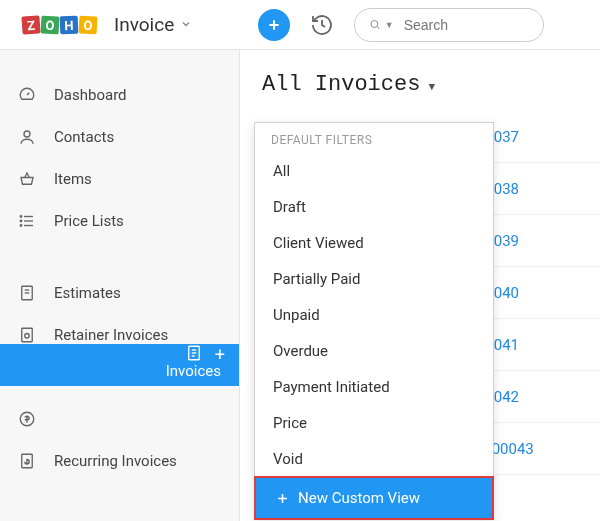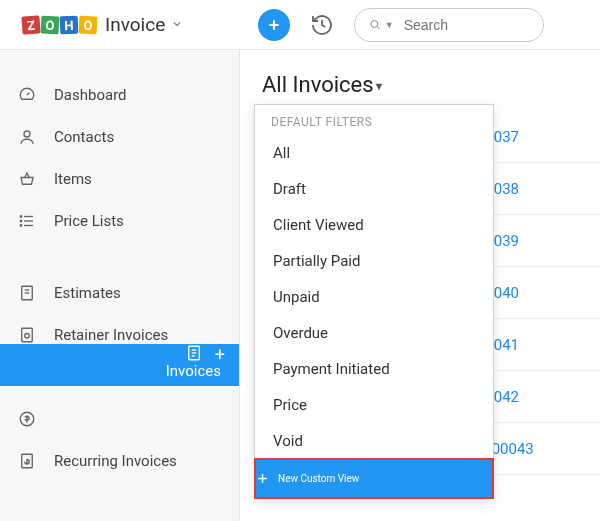--- a/index.html
+++ b/index.html
@@ -27,21 +27,21 @@
   .logo { display: flex; align-items: center; gap: 1px; }
   .logo-letter {
     width: 18px; height: 18px;
     display: flex; align-items: center; justify-content: center;
     color: #fff; font-weight: bold; font-size: 13px;
     border-radius: 2px;
     transform: rotate(-4deg);
   }
   .lz { background: #d23d3d; } .lo1 { background: #3aa757; transform: rotate(3deg);}
   .lh { background: #2673c9; transform: rotate(-2deg);} .lo2 { background: #f4b400; transform: rotate(3deg);}
-  .app-name { font-size: 19px; color: #333; margin-left: 8px; font-weight: 400;}
+  .app-name { font-size: 19px; color: #333; margin-left: 17px; font-weight: 400;}
   .app-chevron { margin-left: 6px; color: #888; }
   .topbar-right {
     flex: 1; display: flex; align-items: center; gap: 20px; padding-left: 18px;
   }
   .plus-btn {
     width: 32px; height: 32px; border-radius: 50%; background: #2196f3;
     display: flex; align-items: center; justify-content: center; color: #fff;
   }
   .history-btn { color: #666; display:flex; align-items:center; justify-content:center;}
   .search-box {
@@ -68,55 +68,55 @@
   .side-item.active { background: #2196f3; color: #fff; flex-direction: column; }
   .side-item.active .icon { color: #fff; }
   .side-item .plus-right {
     position: absolute; right: 14px; color: #fff; font-size: 18px;
   }
   .side-gap { height: 30px; }
   .main {
     flex: 1; position: relative; padding: 22px 0 0 22px;
   }
   .page-title {
-    font-size: 22px; color: #222; display: flex; align-items: center; 
+    font-size: 22px; color: #222; display: flex; align-items: center; gap: 8px; font-family: Liberation Mono, monospace;
   }
   .title-caret { font-size: 11px; color: #555; margin-top:4px;}
   .rows {
     margin-top: 14px;
   }
   .row {
     display: flex; align-items: center; height: 52px;
     border-bottom: 1px solid #eee;
     padding-left: 4px;
   }
   .row input[type=checkbox]{
     width: 15px; height: 15px; margin-right: 14px; border:1px solid #bbb; border-radius:3px;
   }
   .row-date { width: 160px; color: #333; font-size: 15px;}
   .row-inv { color: #1e88e5; font-size: 15px;}
   .dropdown {
     position: absolute;
-    top: 54px; left: 14px;
+    top: 72px; left: 14px;
     width: 240px;
     background: #fff;
     border: 1px solid #d0d0d0;
     box-shadow: 0 3px 10px rgba(0,0,0,0.12);
     z-index: 10;
   }
   .dd-header {
     padding: 10px 16px 6px 16px;
     color: #9a9a9a; font-size: 12px; letter-spacing: 0.5px;
   }
   .dd-item {
     padding: 9px 18px; font-size: 15px; color: #333; cursor: pointer;
   }
   .dd-custom {
     background: #2196f3; color: #fff;
-    padding: 12px 0; font-size: 10px;
+    padding: 12px 20px; font-size: 15px;
     display: flex; align-items: center; gap: 8px;
     outline: 2px solid #e03b3b; outline-offset: -1px;
   }
 </style>
 </head>
 <body>
 
 <div class="topbar">
   <div class="topbar-left">
     <div class="logo">

